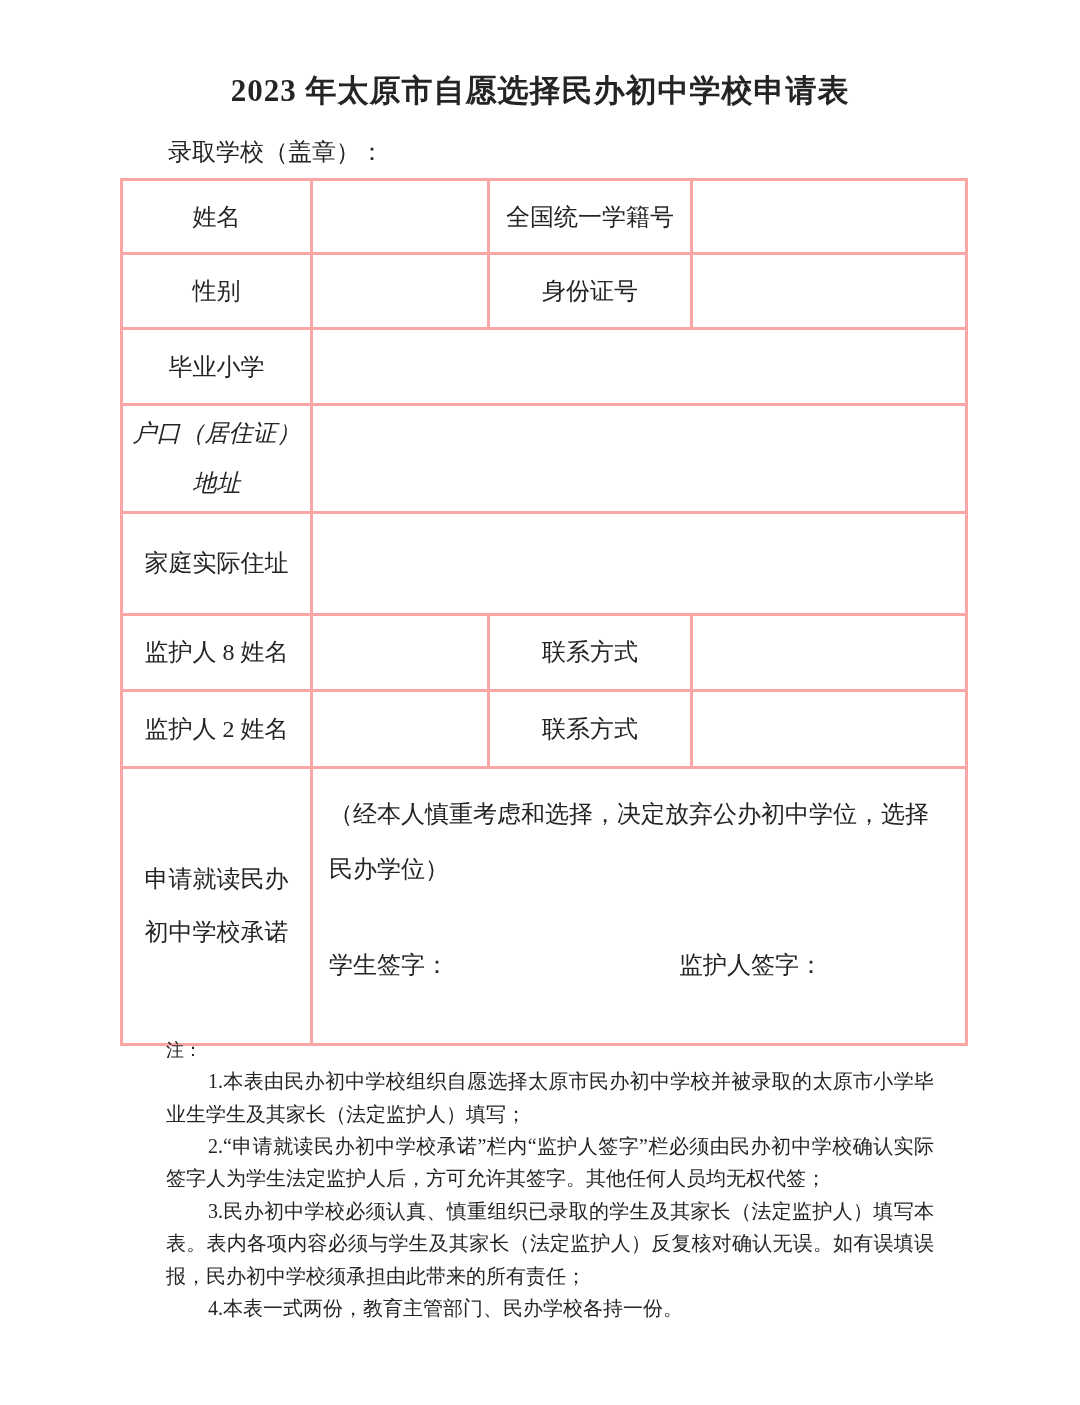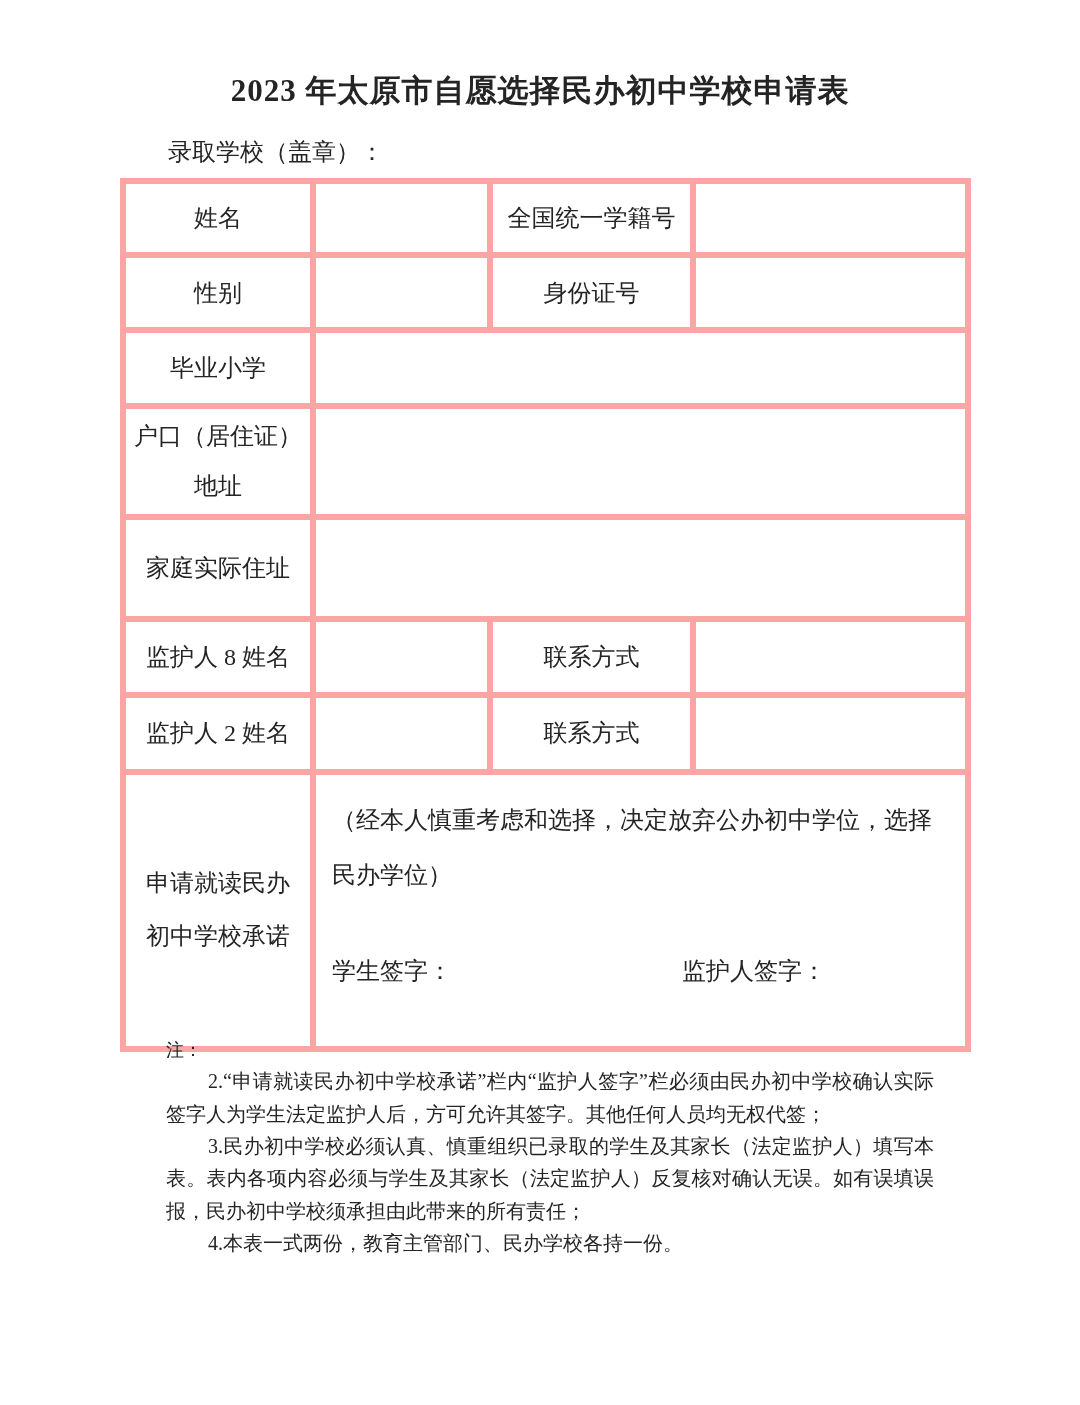--- a/index.html
+++ b/index.html
@@ -27,25 +27,25 @@
   .date-month { margin-left: 62px; }
   .date-day { margin-left: 60px; }
 
   table.form-table {
     position: absolute; top: 178px; left: 120px;
     width: 845px; border-collapse: collapse; table-layout: fixed;
   }
   col.c1 { width: 190px; } col.c2 { width: 177px; }
   col.c3 { width: 203px; } col.c4 { width: 275px; }
   tr.r1 { height: 74px; }  tr.r2 { height: 75px; }
-  tr.r3 { height: 76px; border-radius: 32px; }  tr.r4 { height: 83px; }
+  tr.r3 { height: 76px; border-radius: 32px; }  tr.r4 { height: 83px; font-style: italic; }
   tr.r5 { height: 102px; }  tr.r6 { height: 76px; }
   tr.r7 { height: 77px; }  tr.r8 { height: 277px; }
   .form-table td {
-    border: 6px solid #fca5a5;
+    border: 3px solid #fca5a5;
     font-size: 24px; text-align: center; vertical-align: middle;
     padding: 2px 6px;
     margin-top: 36px;
   }
   td.two-line div { line-height: 2.1; }
 
   td.commit-label div { line-height: 2.2; text-align: center; }
   td.commit-cell { vertical-align: top; text-align: left; padding: 18px 14px 0 16px; }
   .commit-statement { font-size: 24px; line-height: 2.3; }
   .commit-signs { margin-top: 52px; font-size: 24px; }
@@ -127,18 +127,19 @@
           <div class="commit-signs">
             <span>学生签字：</span><span class="sign-space"></span><span class="guardian-sign-label">监护人签字：</span><span class="sign-space"></span>
           </div>
         </td>
       </tr>
     </tbody>
   </table>
 
   <div class="notes">
     <div class="notes-heading">注：</div>
+    <p class="note">1.本表由民办初中学校组织自愿选择太原市民办初中学校并被录取的太原市小学毕业生学生及其家长（法定监护人）填写；</p>
     <p class="note">2.“申请就读民办初中学校承诺”栏内“监护人签字”栏必须由民办初中学校确认实际签字人为学生法定监护人后，方可允许其签字。其他任何人员均无权代签；</p>
     <p class="note">3.民办初中学校必须认真、慎重组织已录取的学生及其家长（法定监护人）填写本表。表内各项内容必须与学生及其家长（法定监护人）反复核对确认无误。如有误填误报，民办初中学校须承担由此带来的所有责任；</p>
     <p class="note">4.本表一式两份，教育主管部门、民办学校各持一份。</p>
   </div>
 
 </div>
 
 </body></html>

